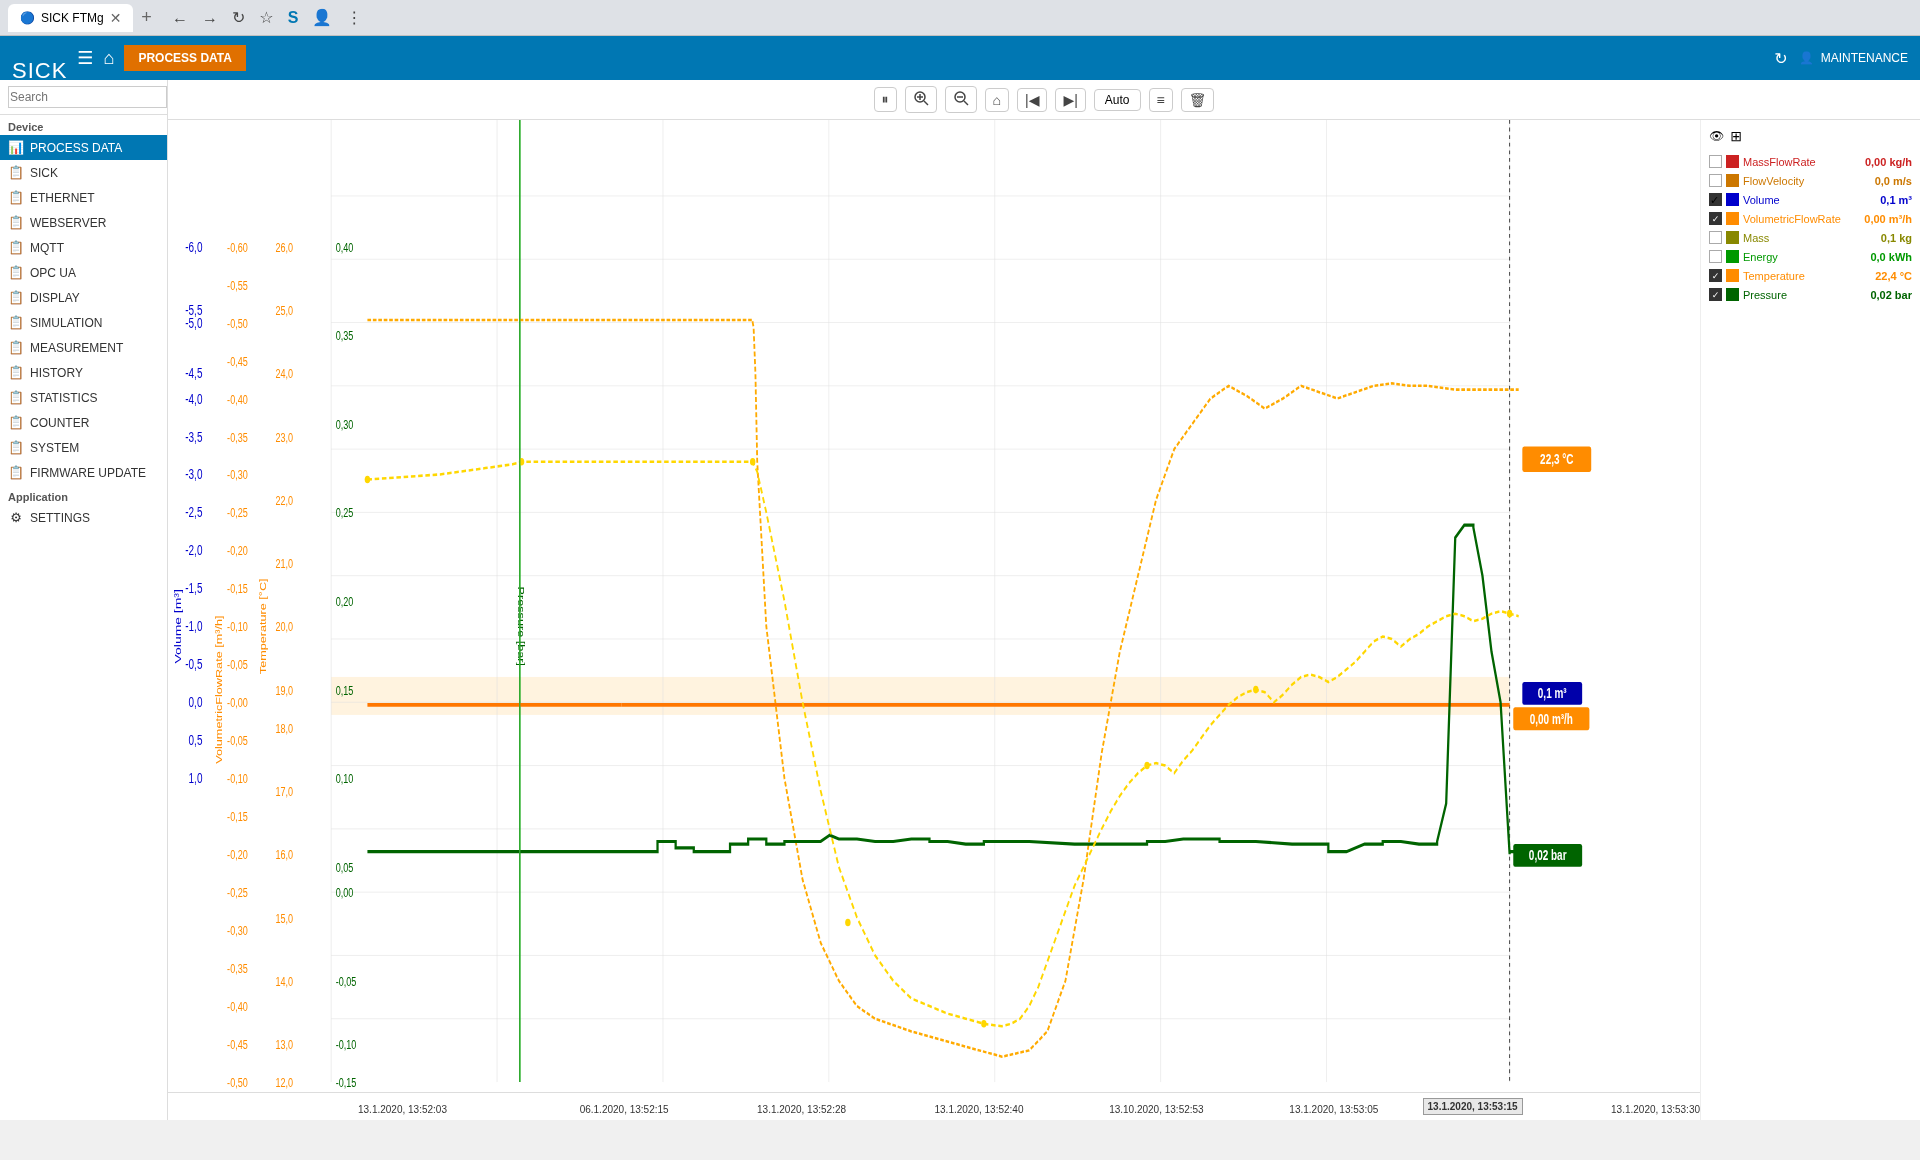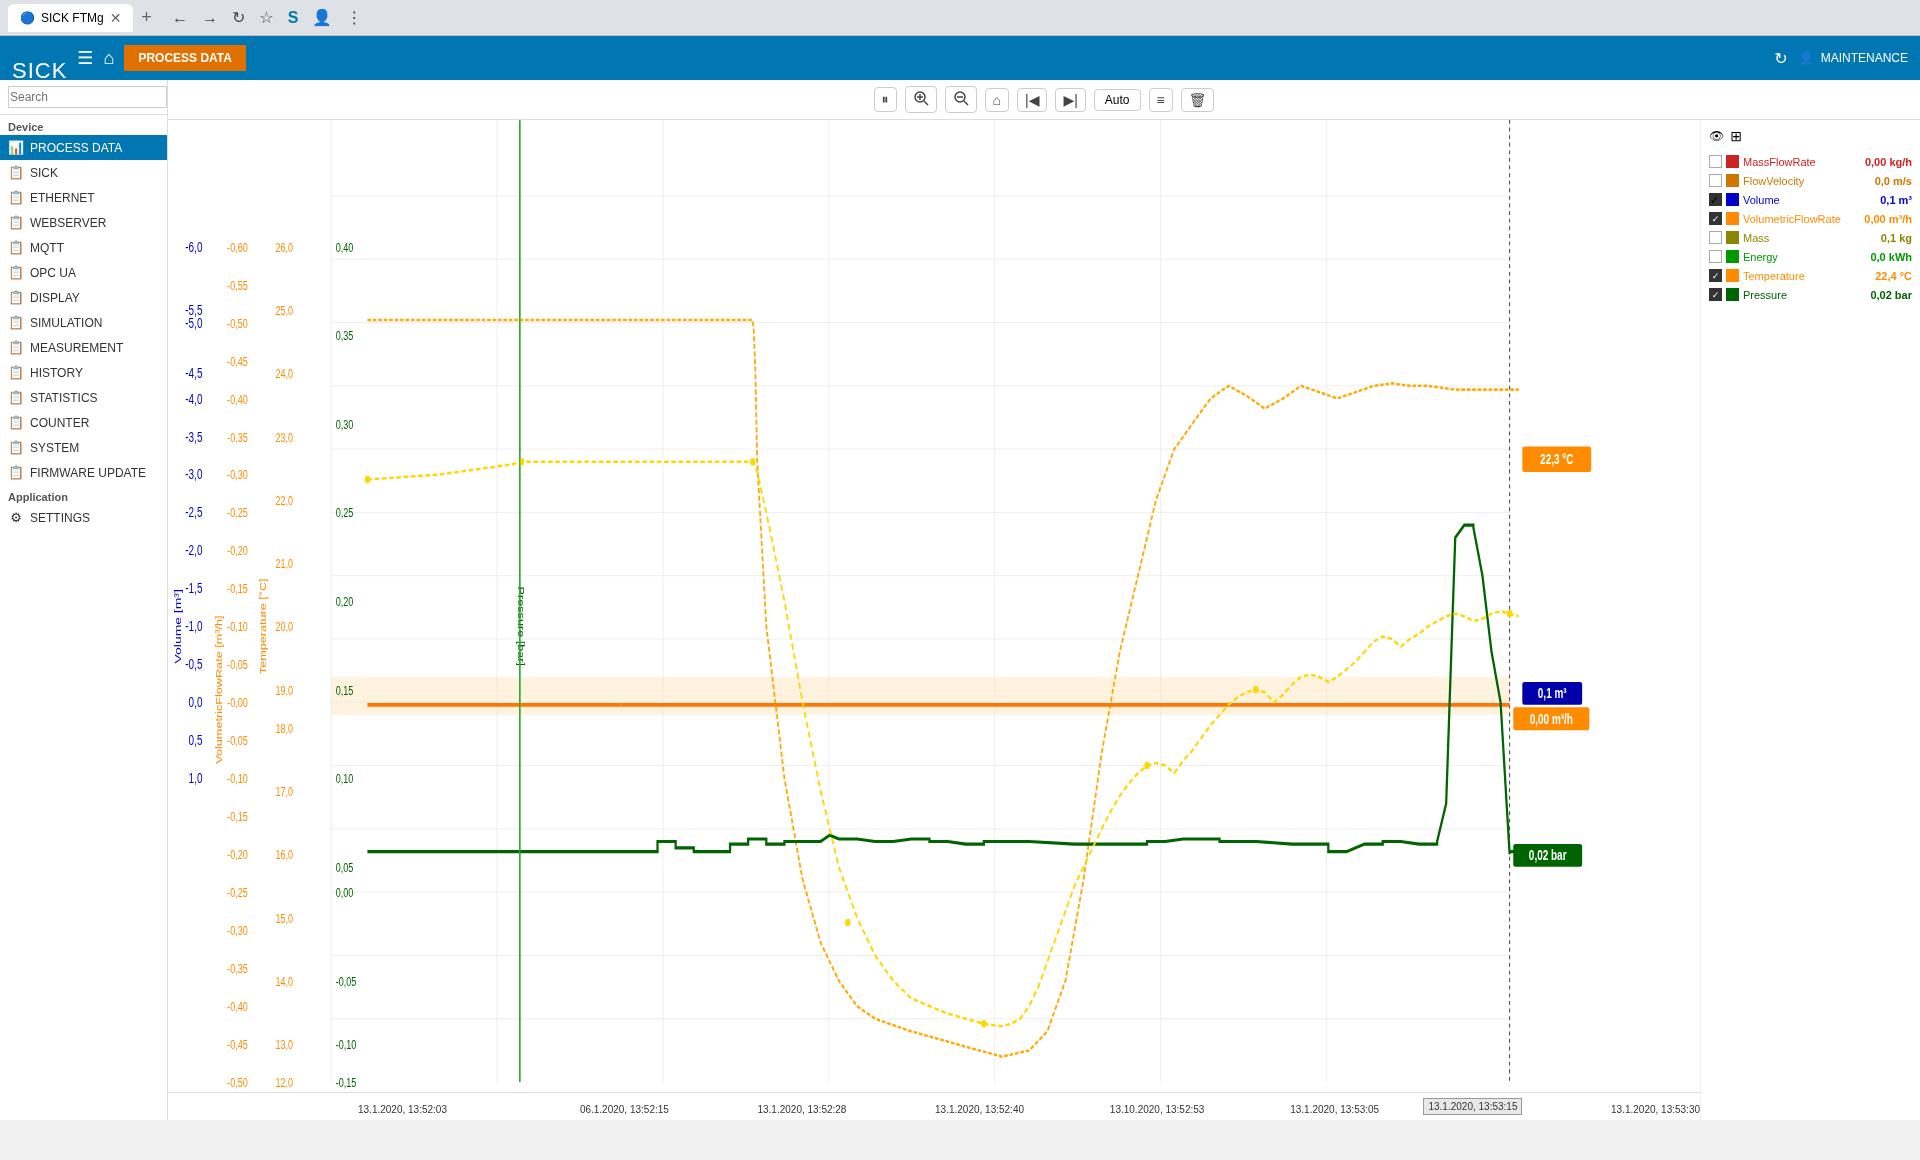--- a/index.html
+++ b/index.html
@@ -405,21 +405,21 @@
           
           <div style="position:absolute;bottom:0;left:0;right:0;height:28px;background:white;border-top:1px solid #ddd;display:flex;align-items:center;font-size:10px;color:#333;">
             <div style="width:190px;flex-shrink:0;"></div>
             <div style="flex:1;display:flex;align-items:flex-end;">
               <span style="flex:1;text-align:left;">13.1.2020, 13:52:03</span>
               <span style="flex:1;text-align:center;">06.1.2020, 13:52:15</span>
               <span style="flex:1;text-align:center;">13.1.2020, 13:52:28</span>
               <span style="flex:1;text-align:center;">13.1.2020, 13:52:40</span>
               <span style="flex:1;text-align:center;">13.10.2020, 13:52:53</span>
               <span style="flex:1;text-align:center;">13.1.2020, 13:53:05</span>
-              <span style="padding:2px 4px;border:1px solid #999;background:#e8e8e8;font-weight:normal;">13.1.2020, 13:53:15</span>
+              <span style="padding:2px 4px;border:1px solid #999;background:#e8e8e8;font-weight:bold;">13.1.2020, 13:53:15</span>
               <span style="flex:1;text-align:right;">13.1.2020, 13:53:30</span>
             </div>
           </div>
         </div>
 
         <div class="legend-panel">
           <div class="legend-header">
             <span>👁</span>
             <span style="font-size:14px;">⊞</span>
           </div>

